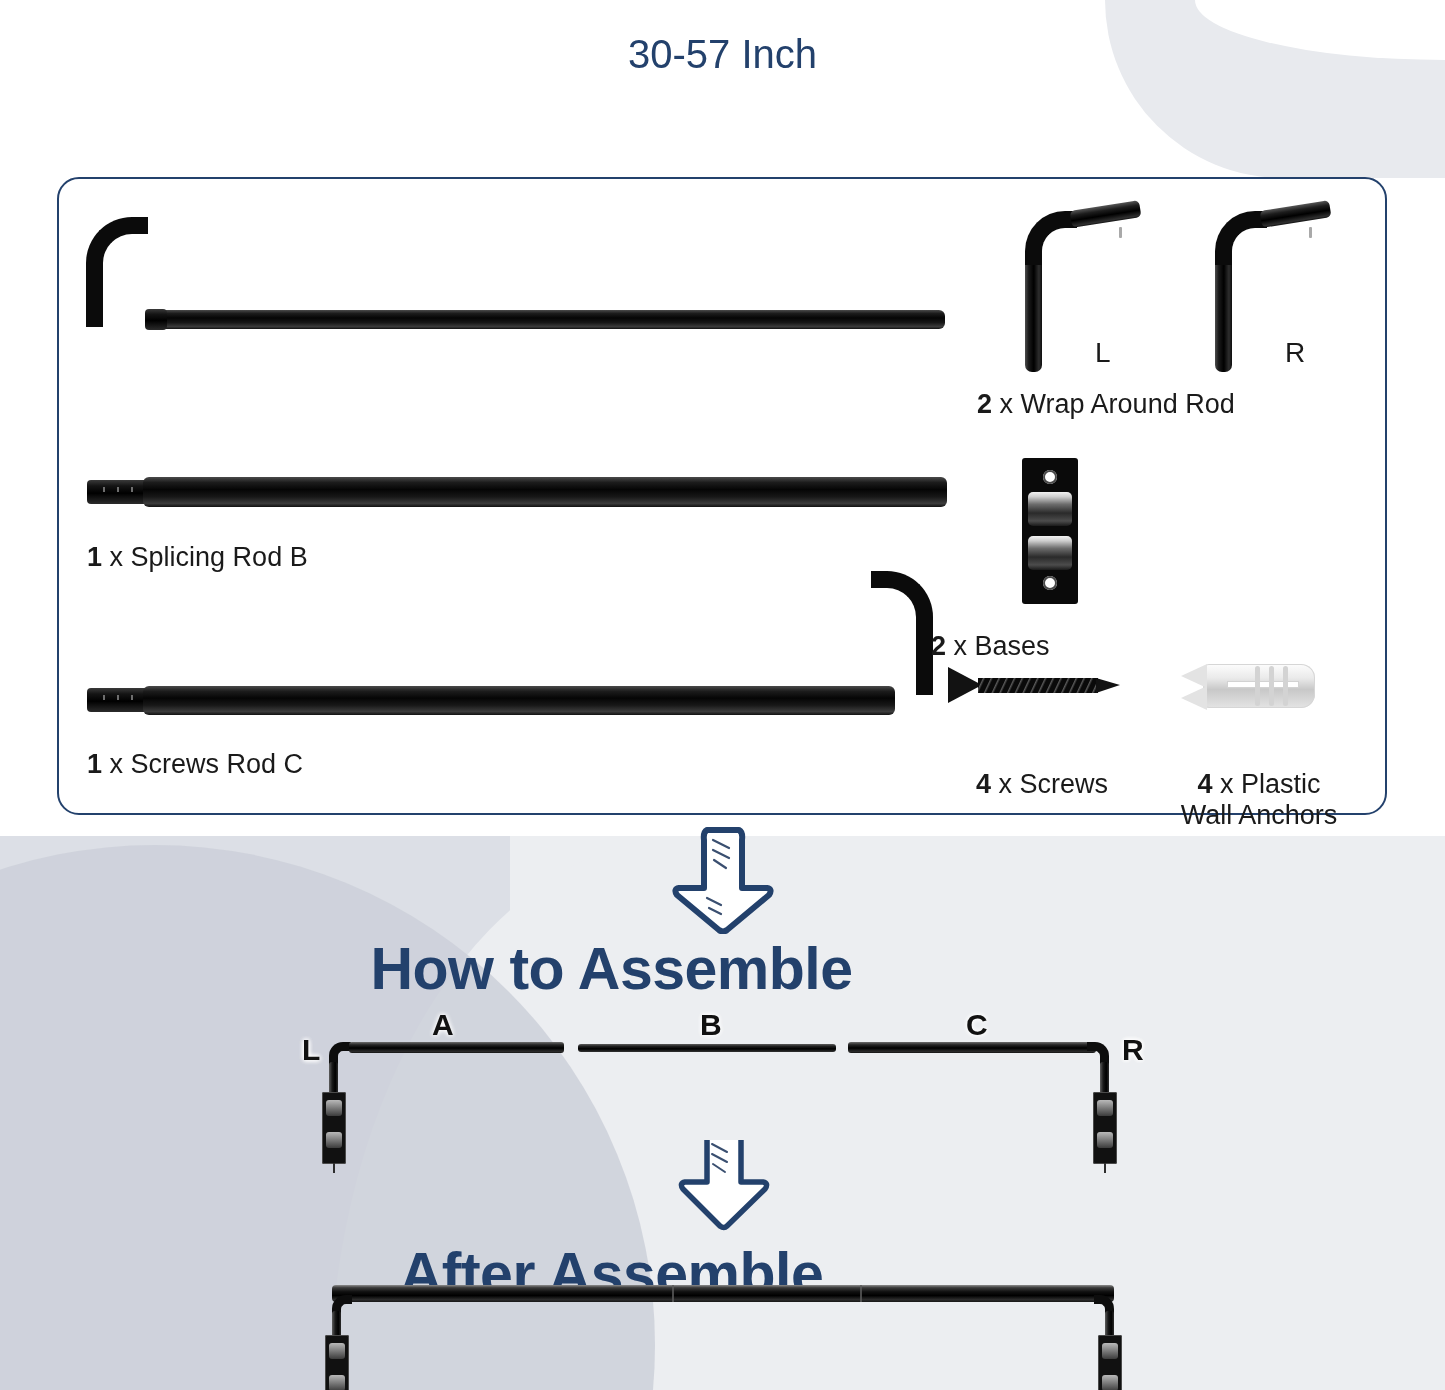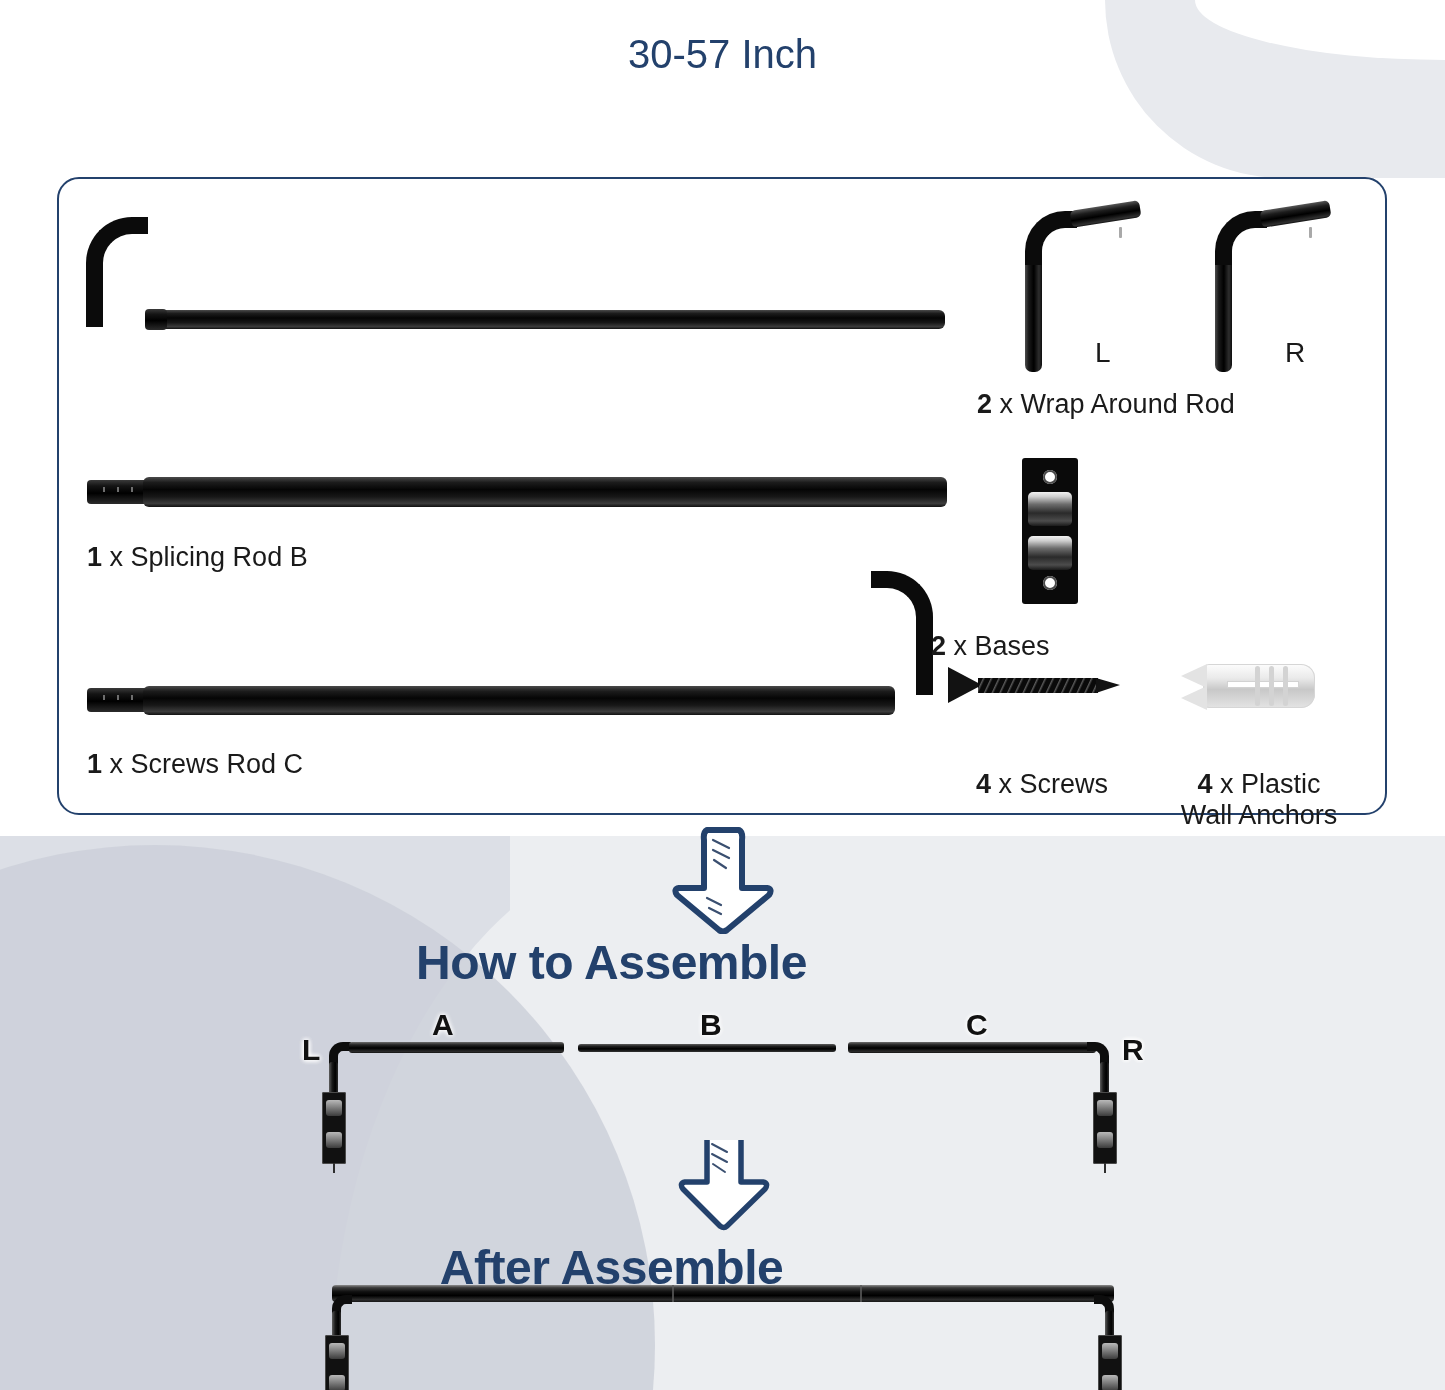--- a/index.html
+++ b/index.html
@@ -249,21 +249,21 @@
     background: #d3d3d3;
     border-radius: 3px;
     top: 2px;
   }
 
   
   .sect-title {
     position: absolute;
     width: 1223px;
     text-align: center;
-    font-size: 48px;
+    font-size: 59px;
     font-weight: 700;
     color: #23416c;
     letter-spacing: -0.5px;
     z-index: 6;
   }
 
   
   .arrow { position: absolute; z-index: 6; }
 
   

